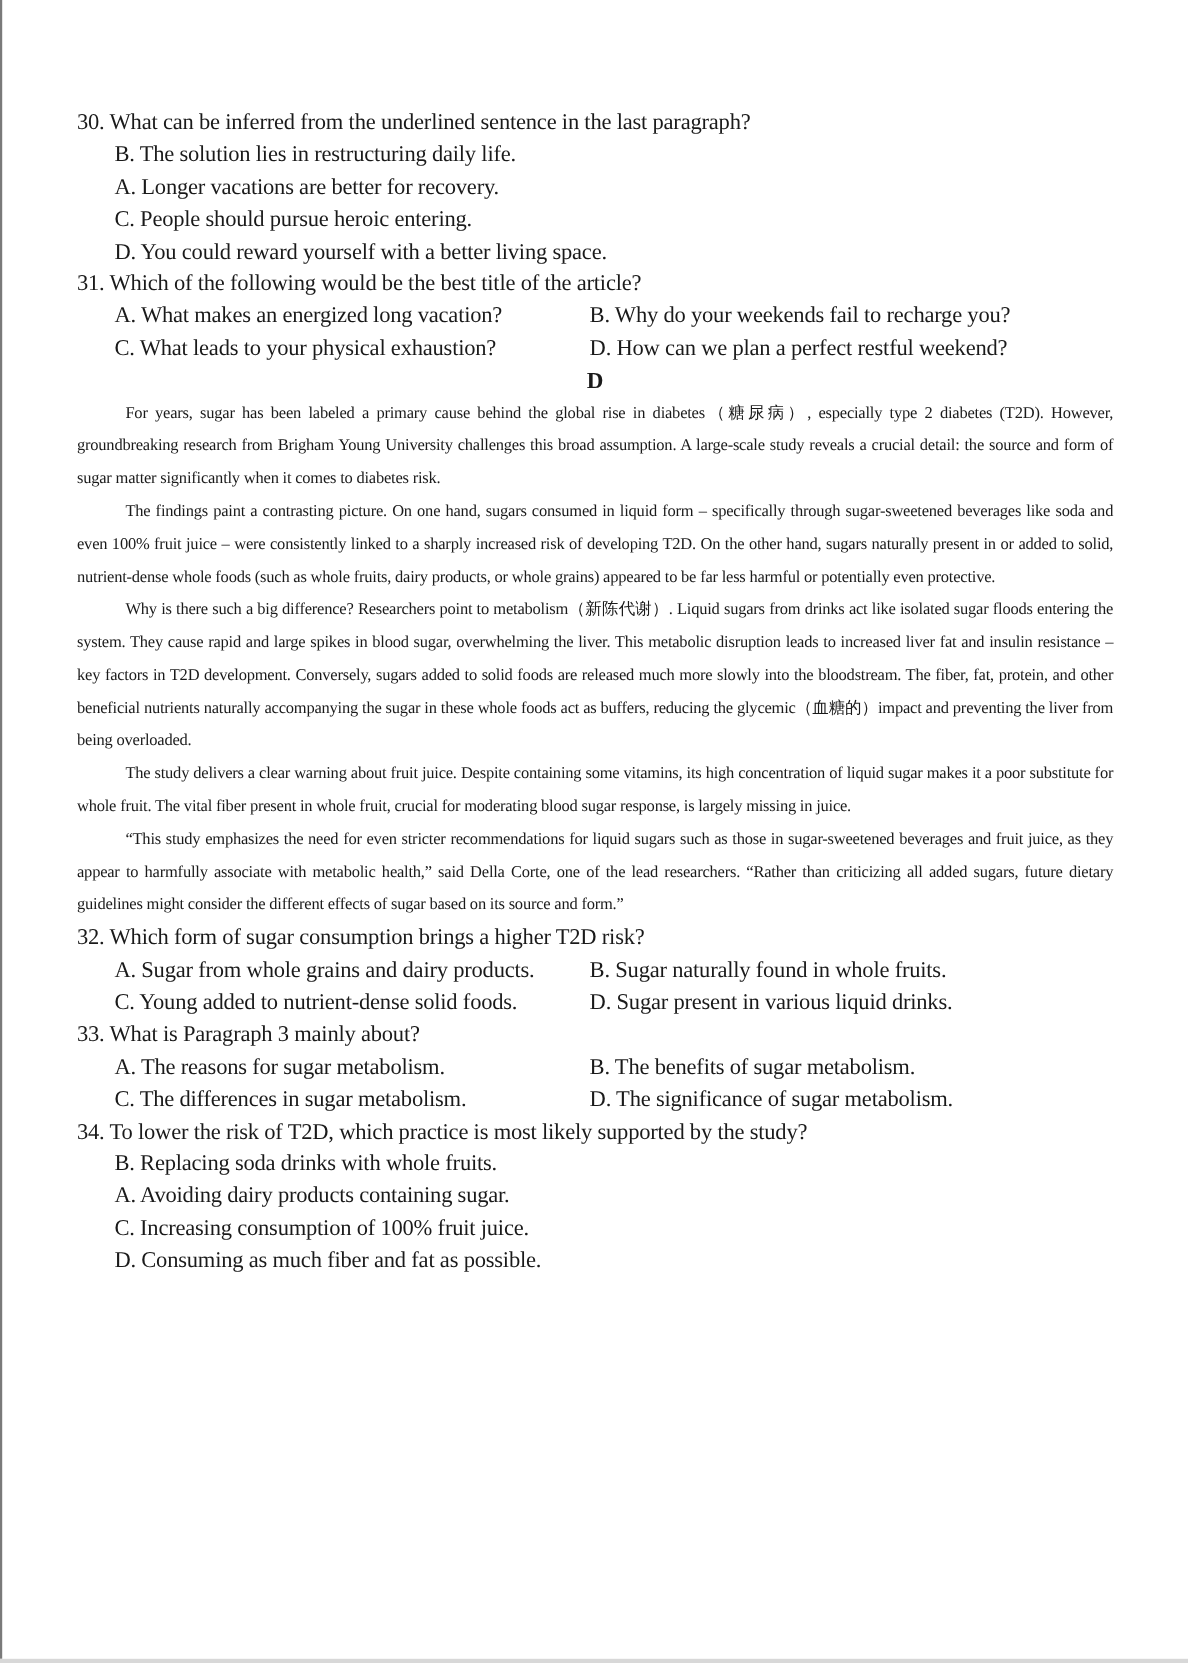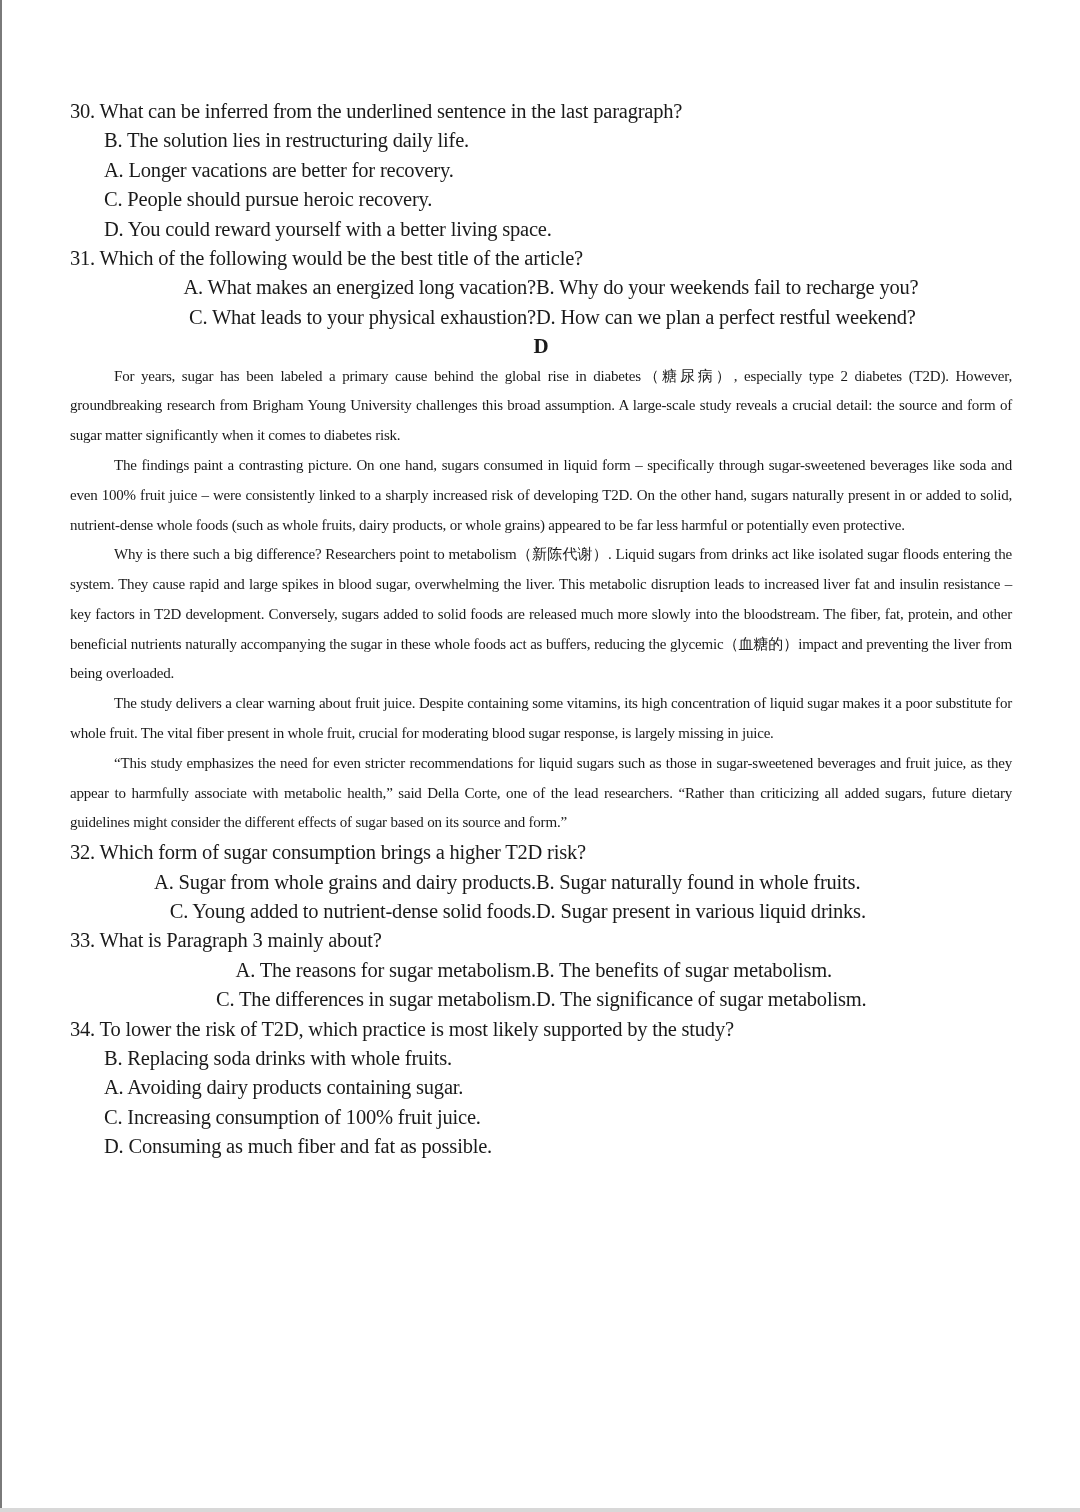--- a/index.html
+++ b/index.html
@@ -41,21 +41,21 @@
       white-space: nowrap;
     }
     .q-stem { padding-left: 0; }
     .opt { padding-left: 34px; }
     .opt-row {
       display: flex;
       height: 29.4px;
       line-height: 29.4px;
       white-space: nowrap;
     }
-    .opt-row .col-a { width: 466px; padding-left: 34px; box-sizing: border-box; text-align: right; }
+    .opt-row .col-a { width: 466px; padding-left: 34px; box-sizing: border-box; }
     .opt-row .col-b { flex: 1; }
     .section-letter {
       text-align: center;
       font-weight: bold;
       height: 29.4px;
       line-height: 29.4px;
       font-size: 21px;
     }
     .para {
       text-align: justify;
@@ -71,21 +71,21 @@
 
 <div class="page-border-left"></div>
 <div class="page-border-bottom"></div>
 
 <div class="content">
 
   <div>
     <div class="line q-stem">30. What can be inferred from the underlined sentence in the last paragraph?</div>
     <div class="line opt">B. The solution lies in restructuring daily life.</div>
     <div class="line opt">A. Longer vacations are better for recovery.</div>
-    <div class="line opt">C. People should pursue heroic recovery.</div>
+    <div class="line opt">C. People should pursue heroic entering.</div>
     <div class="line opt">D. You could reward yourself with a better living space.</div>
   </div>
 
   <div>
     <div class="line q-stem">31. Which of the following would be the best title of the article?</div>
     <div class="opt-row">
       <span class="col-a">A. What makes an energized long vacation?</span>
       <span class="col-b">B. Why do your weekends fail to recharge you?</span>
     </div>
     <div class="opt-row">

